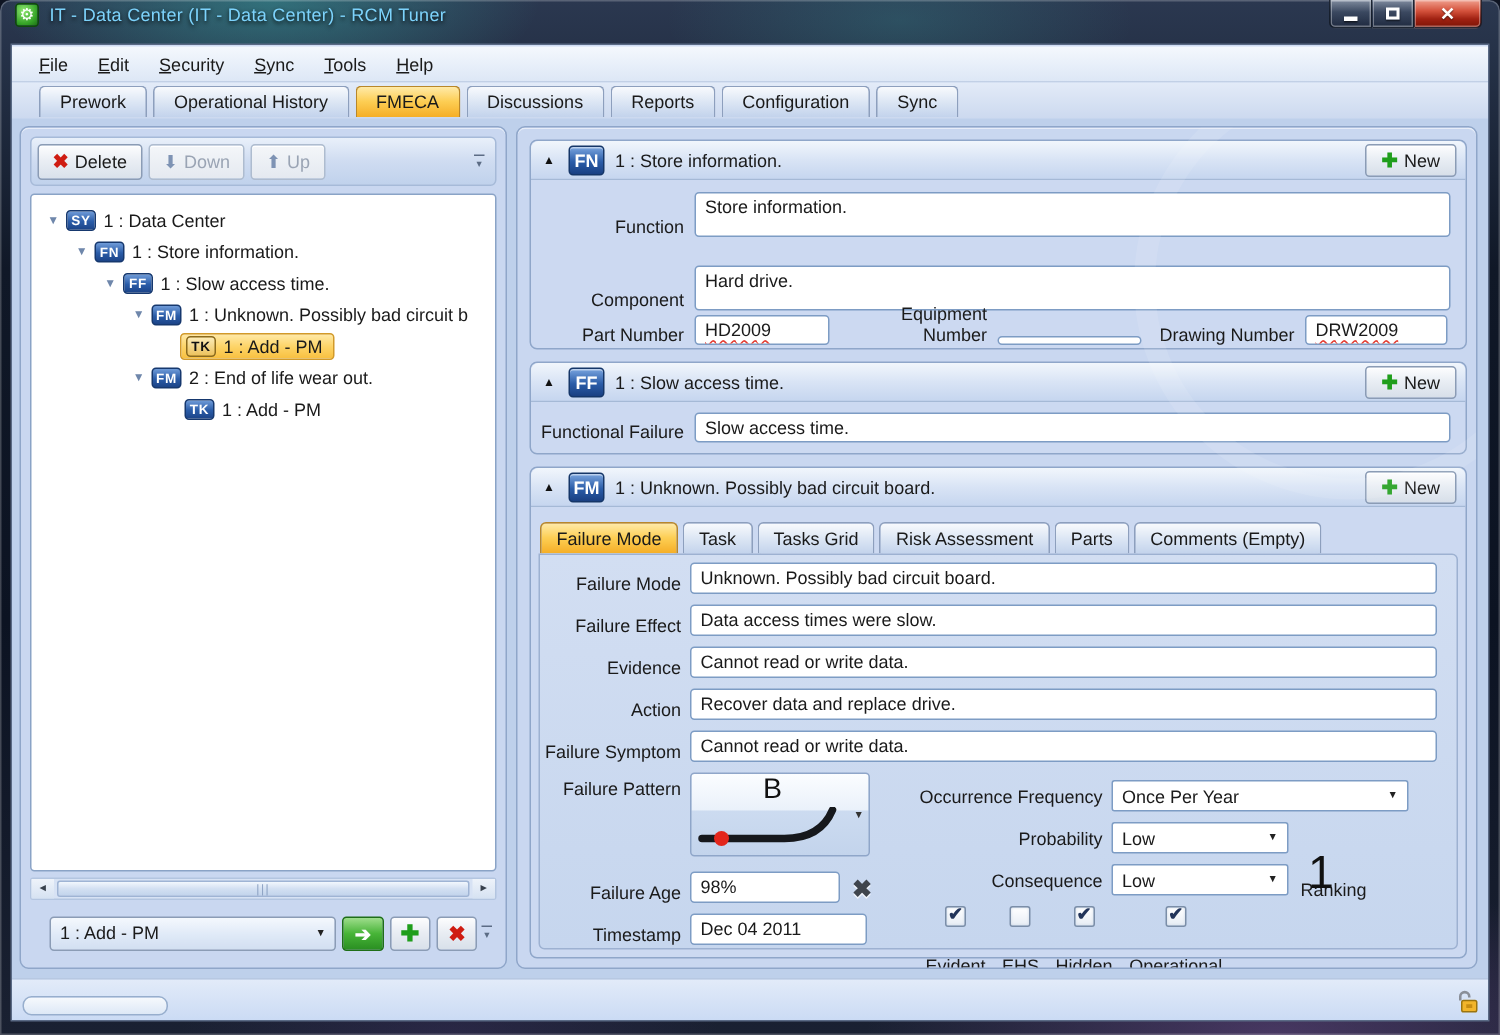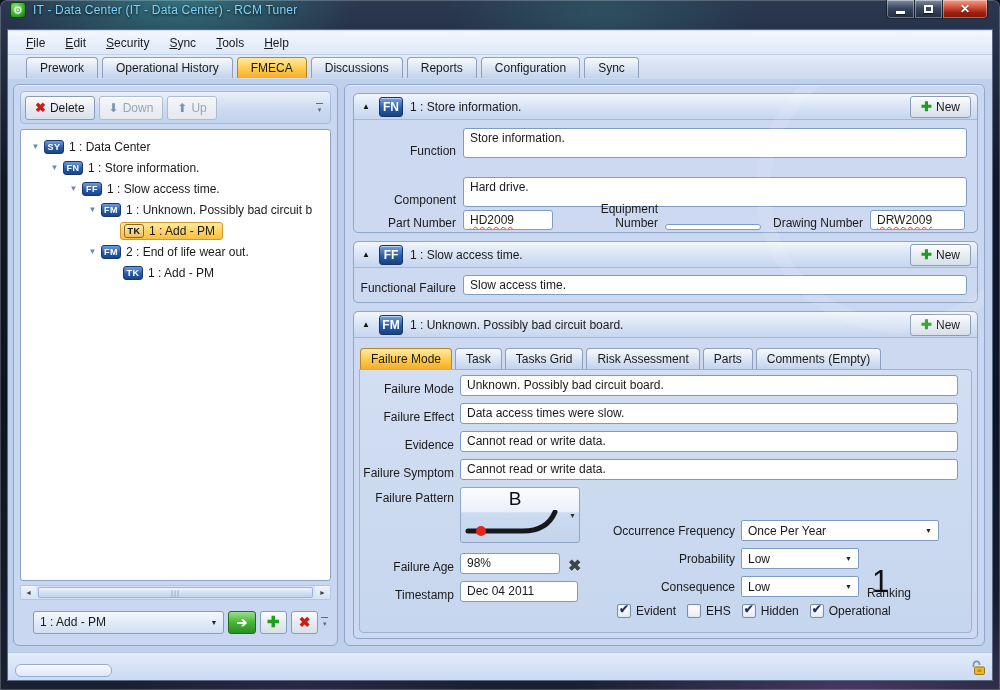--- a/index.html
+++ b/index.html
@@ -155,21 +155,21 @@
   .risk { position:absolute; left:0; top:146px; right:0; height:120px; }
   .rlabel { position:absolute; width:148px; text-align:right; }
   .sel { position:absolute; height:21px; background:#fff; border:1px solid #7d9cc4; border-radius:2px;
     display:flex; align-items:center; padding:0 6px; }
   #occLab { left:227px; top:8px; } #occSel { left:381px; top:4px; width:198px; }
   #probLab { left:227px; top:36px; } #probSel { left:381px; top:32px; width:118px; }
   #consLab { left:227px; top:64px; } #consSel { left:381px; top:60px; width:118px; }
   #rankLab { position:absolute; left:507px; top:38px;margin-top:32px; }
   #rankVal { position:absolute; left:512px; top:48px; font-size:31px; color:#111; }
   .checkrow { position:absolute; left:257px; top:88px; display:flex; gap:11px; }
-  .cb { display:flex; align-items:center; gap:5px; }
+  .cb { display:flex; align-items:center; gap:19px;flex-direction:column; }
   .cbx { width:14px; height:14px; border:1px solid #7b8ea8; border-radius:2px; position:relative;
     background:linear-gradient(#fff,#e7edf5); box-shadow:inset 0 0 2px #cdd8e6; }
   .cb.checked .cbx::after { content:"\2714"; position:absolute; left:1px; top:-3px; color:#22345a;
     font-size:12px; font-weight:bold; }
 
   
   .statusbar { position:absolute; left:0; right:0; top:622px; height:28px;
     background:linear-gradient(#e2ebf9,#cbdbf4); border-top:1px solid #b7c8e2; }
   .pill { position:absolute; left:7px; top:11px; width:97px; height:13px; border:1px solid #97aecd; border-radius:6px;
     background:linear-gradient(#f6f9fd,#dde8f6); }
@@ -365,20 +365,24 @@
             <span class="flabel">Failure Mode</span>
             <div class="tbox val"><span>Unknown. Possibly bad circuit board.</span></div>
           </div>
           <div class="frow">
             <span class="flabel">Failure Effect</span>
             <div class="tbox val"><span>Data access times were slow.</span></div>
           </div>
           <div class="frow">
             <span class="flabel">Evidence</span>
             <div class="tbox val"><span>Cannot read or write data.</span></div>
+          </div>
+          <div class="frow">
+            <span class="flabel">Action</span>
+            <div class="tbox val"><span>Recover data and replace drive.</span></div>
           </div>
           <div class="frow">
             <span class="flabel">Failure Symptom</span>
             <div class="tbox val"><span>Cannot read or write data.</span></div>
           </div>
 
           <div class="frow patrow">
             <span class="flabel" style="margin-top:4px">Failure Pattern</span>
             <div class="pattern">
               <span class="pat-letter">B</span>

